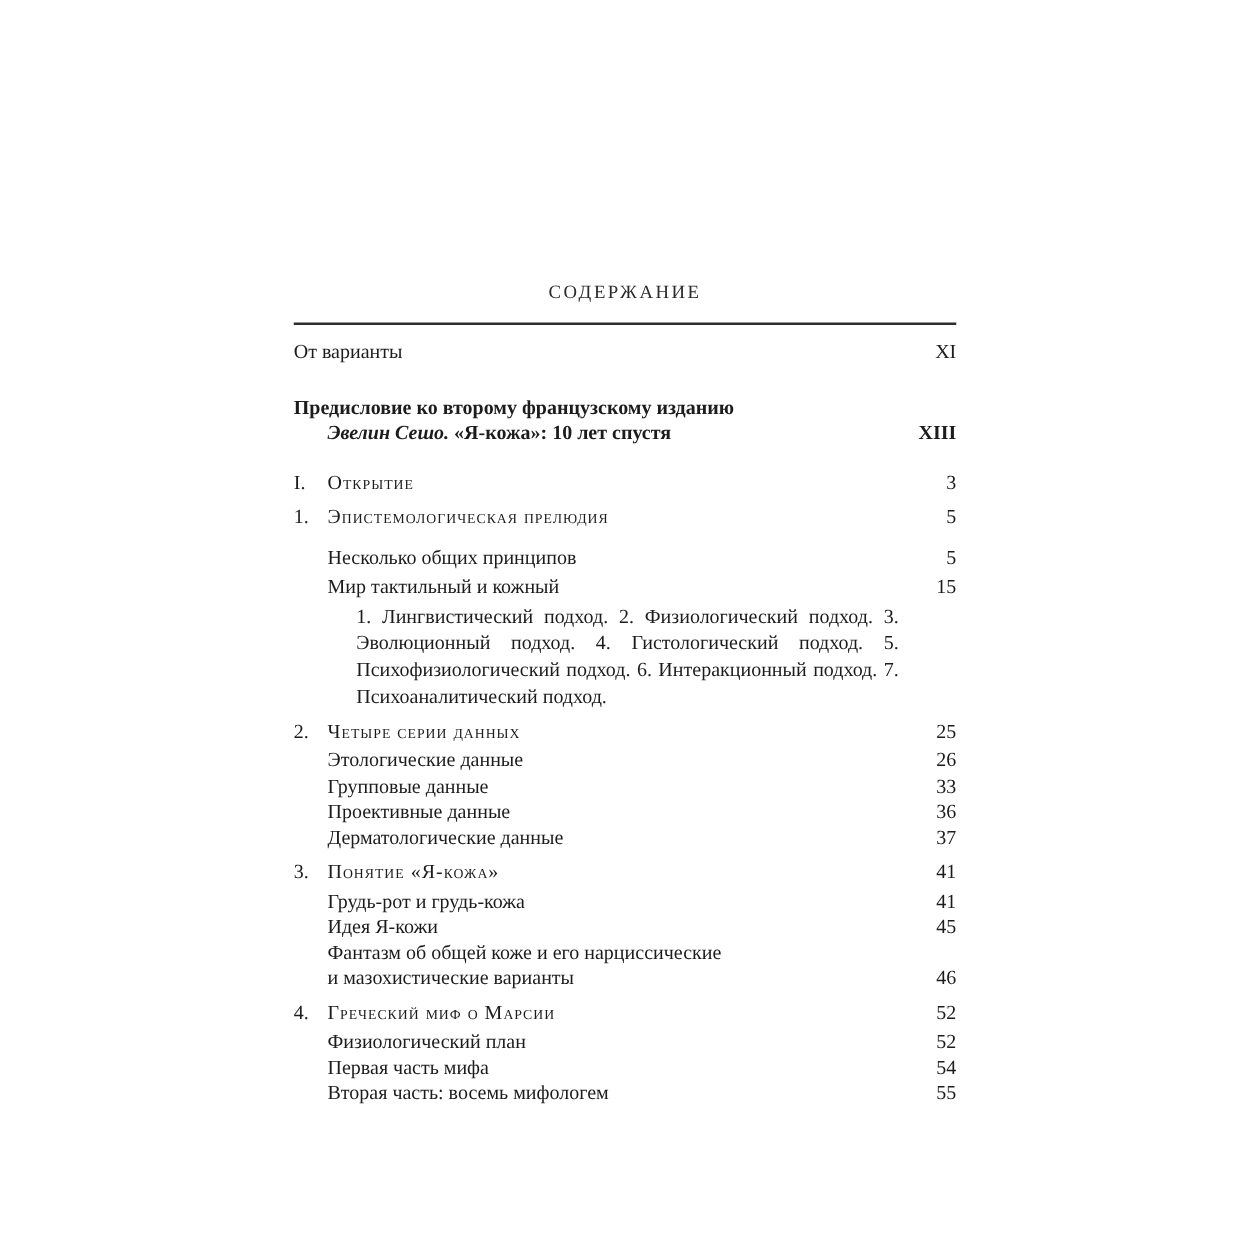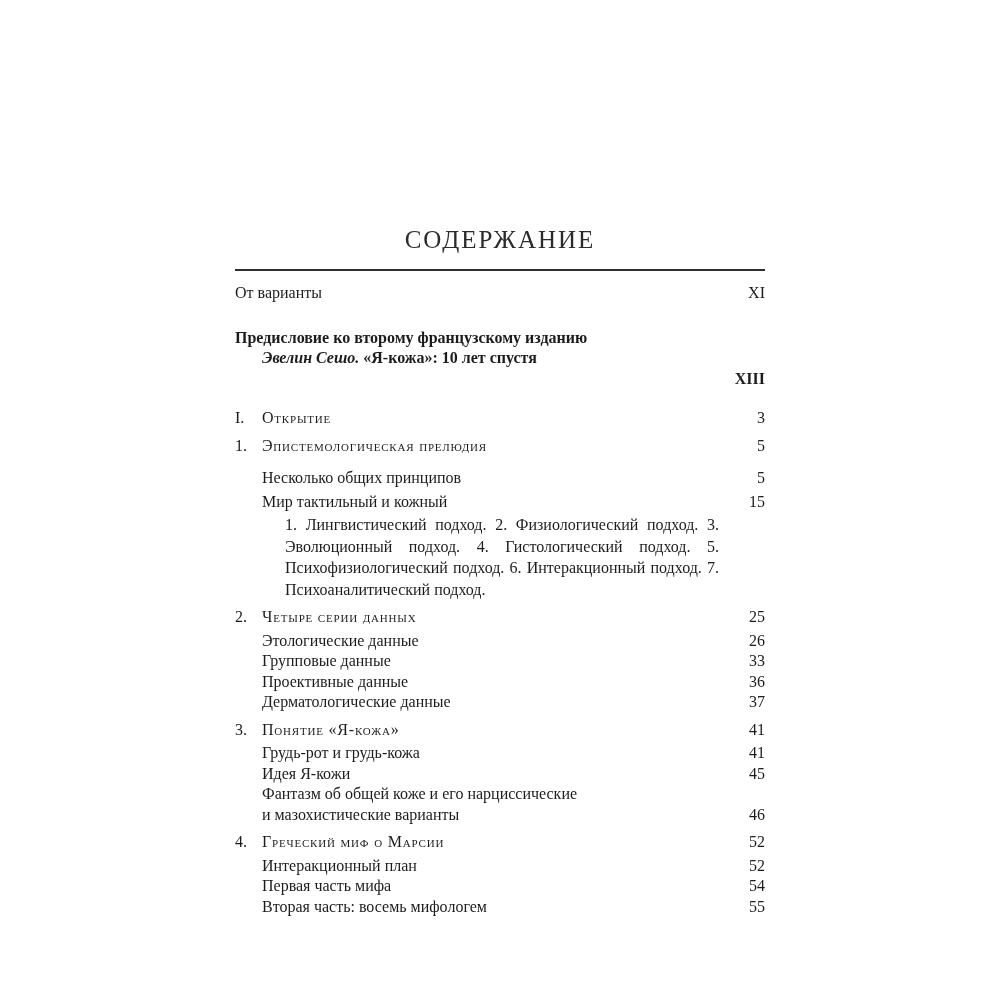--- a/index.html
+++ b/index.html
@@ -10,21 +10,21 @@
     font-family: "Liberation Serif", "DejaVu Serif", serif;
     color: #1c1c1c;
   }
   .page {
     position: absolute;
     left: 235px; top: 226px;
     width: 530px;
   }
   .title {
     text-align: center;
-    font-size: 25px;
+    font-size: 15px;
     letter-spacing: 2px;
     color: #2b2b2b;
     font-weight: 400;
   }
   .rule {
     height: 2px;
     background: #2e2e2e;
     margin-top: 15px;
     margin-bottom: 12px;
   }
@@ -36,21 +36,21 @@
   }
   .label { min-width: 0; }
   .page-num {
     margin-left: auto;
     padding-left: 10px;
     white-space: nowrap;
   }
   .num { flex: none; width: 27px; }
   .sc { font-variant: small-caps; letter-spacing: 0.8px; }
   .sub { padding-left: 27px; }
-  .indent { padding-left: 27px; flex-direction: column; }
+  .indent { padding-left: 27px; }
   .head { margin-top: 7px; margin-bottom: 3px; }
   .section-first { margin-top: 19px; }
   .pre { margin-top: 24px; font-weight: bold; }
   .desc {
     margin: 2px 46px 2px 50px;
     text-align: justify;
     font-size: 16px;
     line-height: 21.5px;
   }
   .author { font-style: italic; }
@@ -151,21 +151,21 @@
     </div>
   </div>
 
   <div class="row head">
     <span class="num">4.</span>
     <span class="label sc">Греческий миф о Марсии</span>
     <span class="page-num">52</span>
   </div>
 
   <div class="row sub">
-    <span class="label">Интеракционный план</span>
+    <span class="label">Физиологический план</span>
     <span class="page-num">52</span>
   </div>
   <div class="row sub">
     <span class="label">Первая часть мифа</span>
     <span class="page-num">54</span>
   </div>
   <div class="row sub">
     <span class="label">Вторая часть: восемь мифологем</span>
     <span class="page-num">55</span>
   </div>

